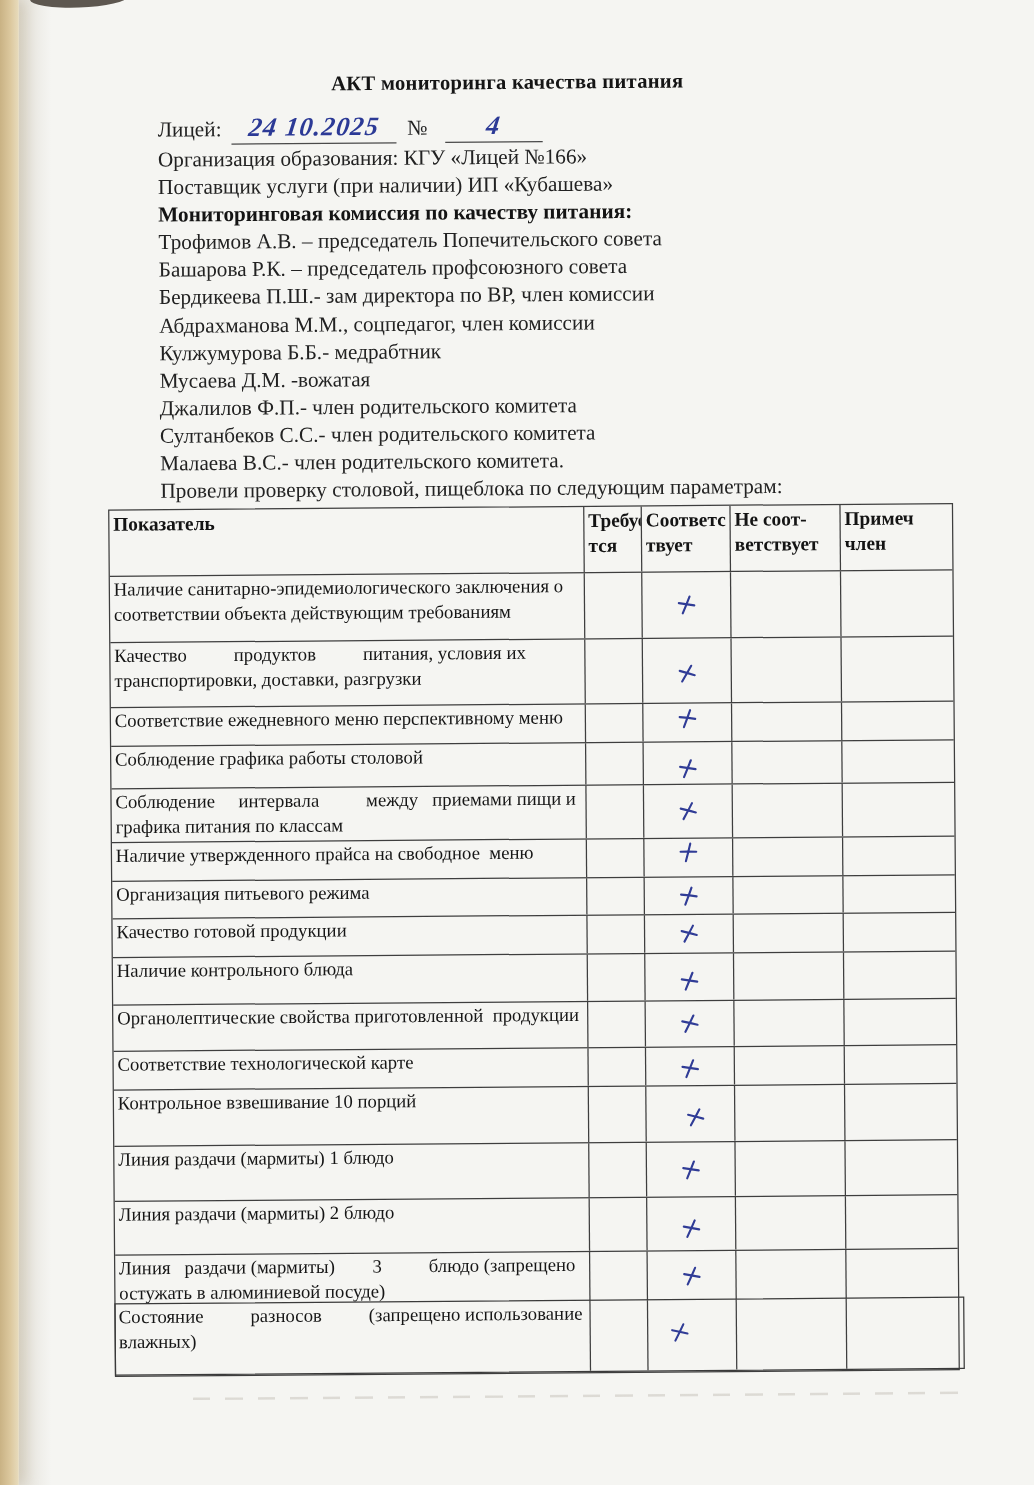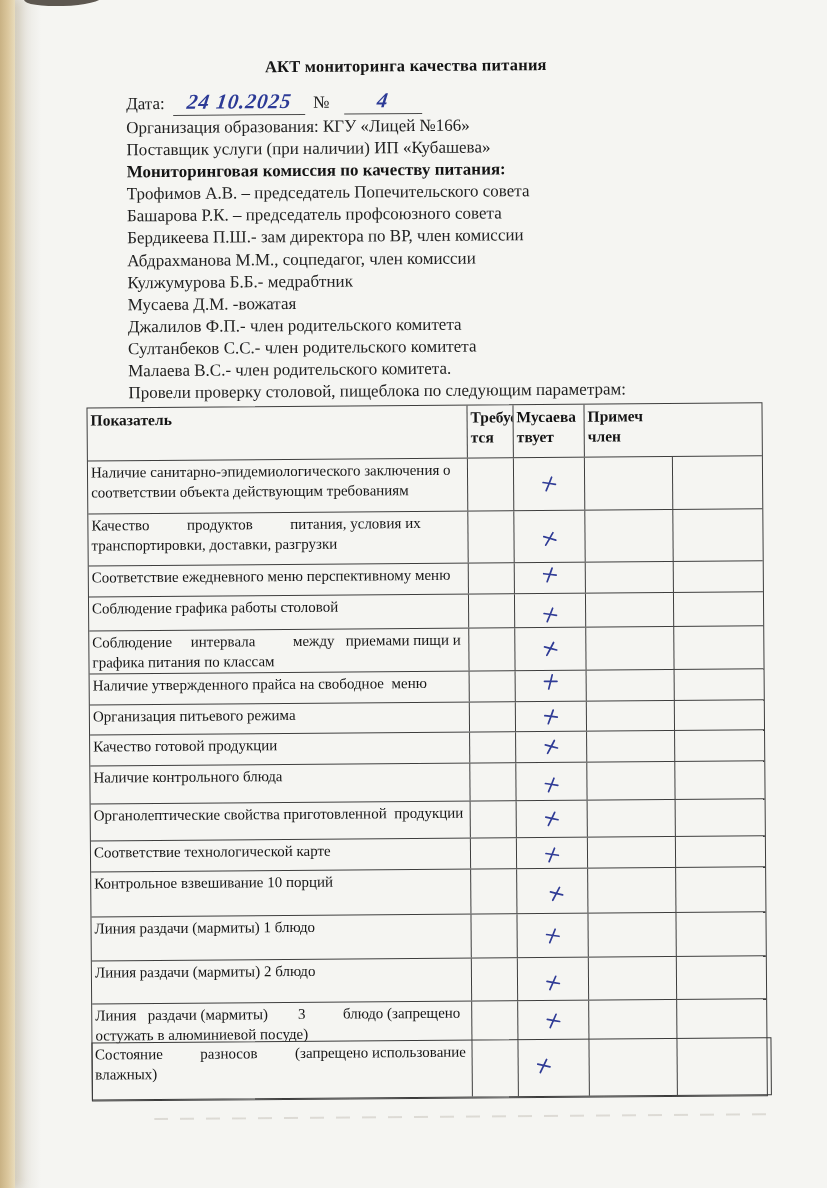--- a/index.html
+++ b/index.html
@@ -100,21 +100,21 @@
 <div class="scan">
   <div class="edge-strip"></div>
   <div class="bind-shadow"></div>
   <div class="corner-mark"></div>
 
   <div class="content">
     <h1 class="title">АКТ мониторинга качества питания</h1>
 
     <div class="body-text">
       <div class="line date-line">
-        <span>Дата:</span>
+        <span>Лицей:</span>
         <span class="hl hl-date"><span class="hand">24 10.2025</span></span>
         <span>№</span>
         <span class="hl hl-num"><span class="hand">4</span></span>
       </div>
       <div class="line">Организация образования: КГУ «Лицей №166»</div>
       <div class="line">Поставщик услуги (при наличии) ИП «Кубашева»</div>
       <div class="line bold">Мониторинговая комиссия по качеству питания:</div>
       <div id="members">
           <div class="line">Трофимов А.В. – председатель Попечительского совета</div>
           <div class="line">Башарова Р.К. – председатель профсоюзного совета</div>
@@ -127,22 +127,24 @@
           <div class="line">Малаева В.С.- член родительского комитета.</div>
         </div>
       <div class="line">Провели проверку столовой, пищеблока по следующим параметрам:</div>
     </div>
 
     <div class="table" id="table">
         <div class="t-row t-head" style="height: 52px;">
           <div class="t-cell c0">Показатель</div>
           <div class="t-cell c1">Требуе
 тся</div>
-          <div class="t-cell c2">Мусаева
+          <div class="t-cell c2">Соответс
 твует</div>
+          <div class="t-cell c3">Не соот-
+ветствует</div>
           <div class="t-cell c4">Примеч
 член</div>
         </div>
         <div class="t-row" style="height: 53px;">
           <div class="t-cell c0 lab">Наличие санитарно-эпидемиологического заключения о
 соответствии объекта действующим требованиям</div>
           <div class="t-cell c1"></div>
           <div class="t-cell c2">
             <span class="plus" style="transform: translate(0px, 0px) rotate(16deg);">
               <svg width="16" height="18" viewBox="0 0 16 18">

